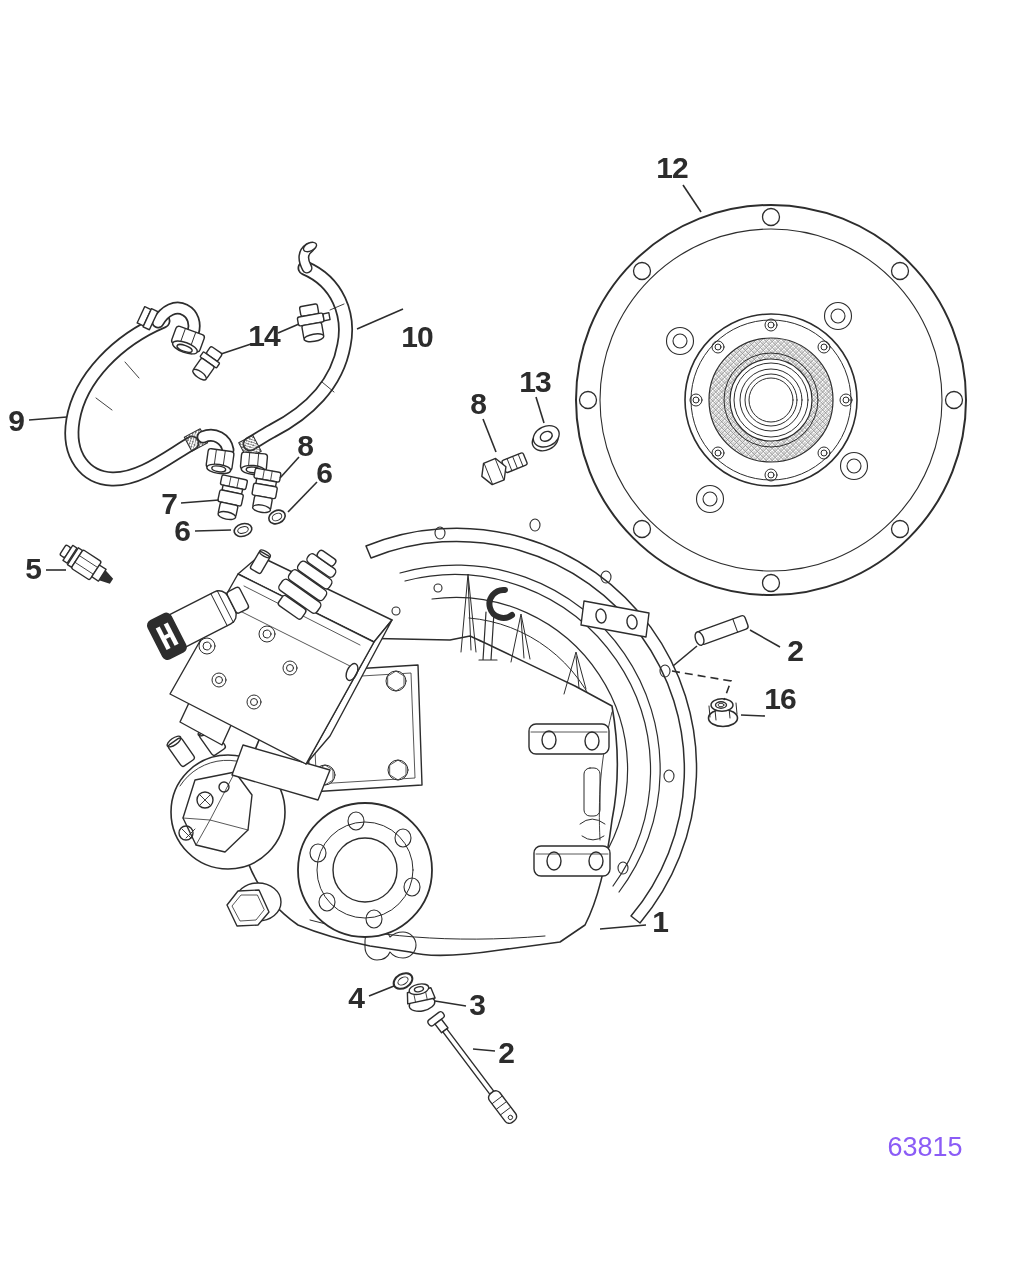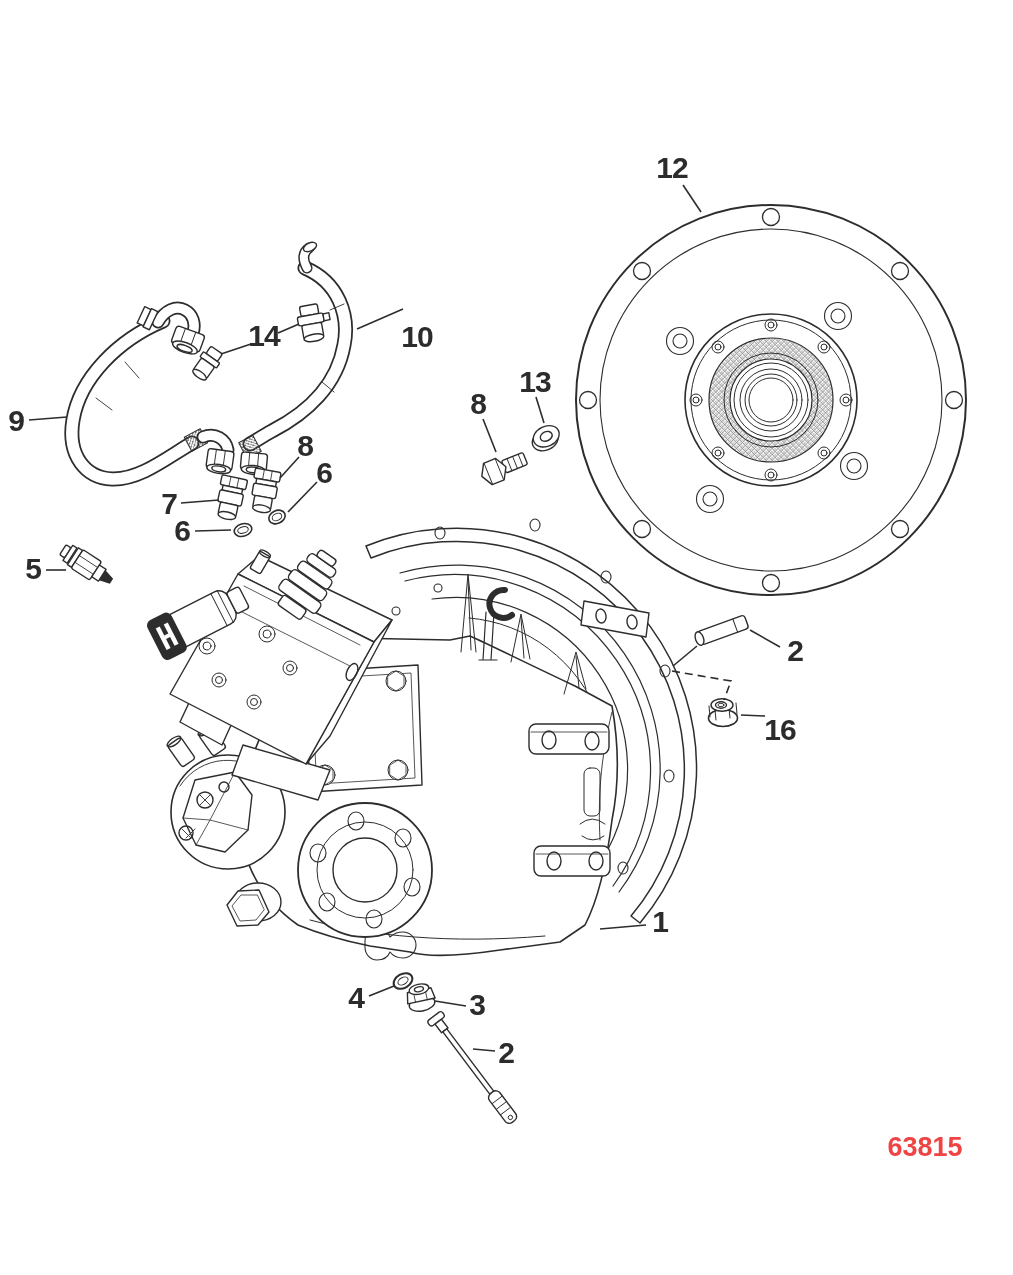--- a/index.html
+++ b/index.html
@@ -2,22 +2,22 @@
 <html><head>
 <meta charset="utf-8">
 <style>
   html,body{margin:0;padding:0;background:#fff;}
   .stage{position:relative;width:1013px;height:1275px;background:#fff;overflow:hidden;
          font-family:"Liberation Sans",sans-serif;}
   .stage svg{position:absolute;left:0;top:0;}
   #labels{position:absolute;left:0;top:0;width:100%;height:100%;pointer-events:none;}
   .callout{position:absolute;transform:translate(-50%,-50%);font-weight:bold;
            font-size:30px;color:#2c2c2c;letter-spacing:-1px;line-height:1;}
-  .partnum{position:absolute;transform:translate(-50%,-50%);font-weight:bold;
-           font-size:27px;color:#ef4444;letter-spacing:0px;line-height:1;}
+  .partnum{position:absolute;transform:translate(-50%,-50%);font-weight:normal;
+           font-size:27px;color:#8b5cf6;letter-spacing:0px;line-height:1;}
 </style>
 </head>
 <body>
 
 <div class="stage">
 
 <svg width="1013" height="1275" viewBox="0 0 1013 1275">
 <defs>
   <pattern id="xh" width="4.2" height="4.2" patternUnits="userSpaceOnUse" patternTransform="rotate(45)">
     <path d="M0,0H4.2 M0,2.1H4.2 M0,0V4.2 M2.1,0V4.2" stroke="#8a8a8a" stroke-width="0.65"></path>
@@ -438,16 +438,16 @@
       <div class="callout" style="left: 324px; top: 473px;">6</div>
       <div class="callout" style="left: 169px; top: 504px;">7</div>
       <div class="callout" style="left: 305px; top: 446px;">8</div>
       <div class="callout" style="left: 16px; top: 421px;">9</div>
       <div class="callout" style="left: 417px; top: 301px; margin-top: 36px;">10</div>
       <div class="callout" style="left: 264px; top: 336px;">14</div>
       <div class="callout" style="left: 672px; top: 168px;">12</div>
       <div class="callout" style="left: 535px; top: 382px;">13</div>
       <div class="callout" style="left: 478px; top: 404px;">8</div>
       <div class="callout" style="left: 795px; top: 651px;">2</div>
-      <div class="callout" style="left: 780px; top: 730px;">16</div>
+      <div class="callout" style="left: 780px; top: 699px;">16</div>
     </div>
 
 </div>
 
 </body></html>

